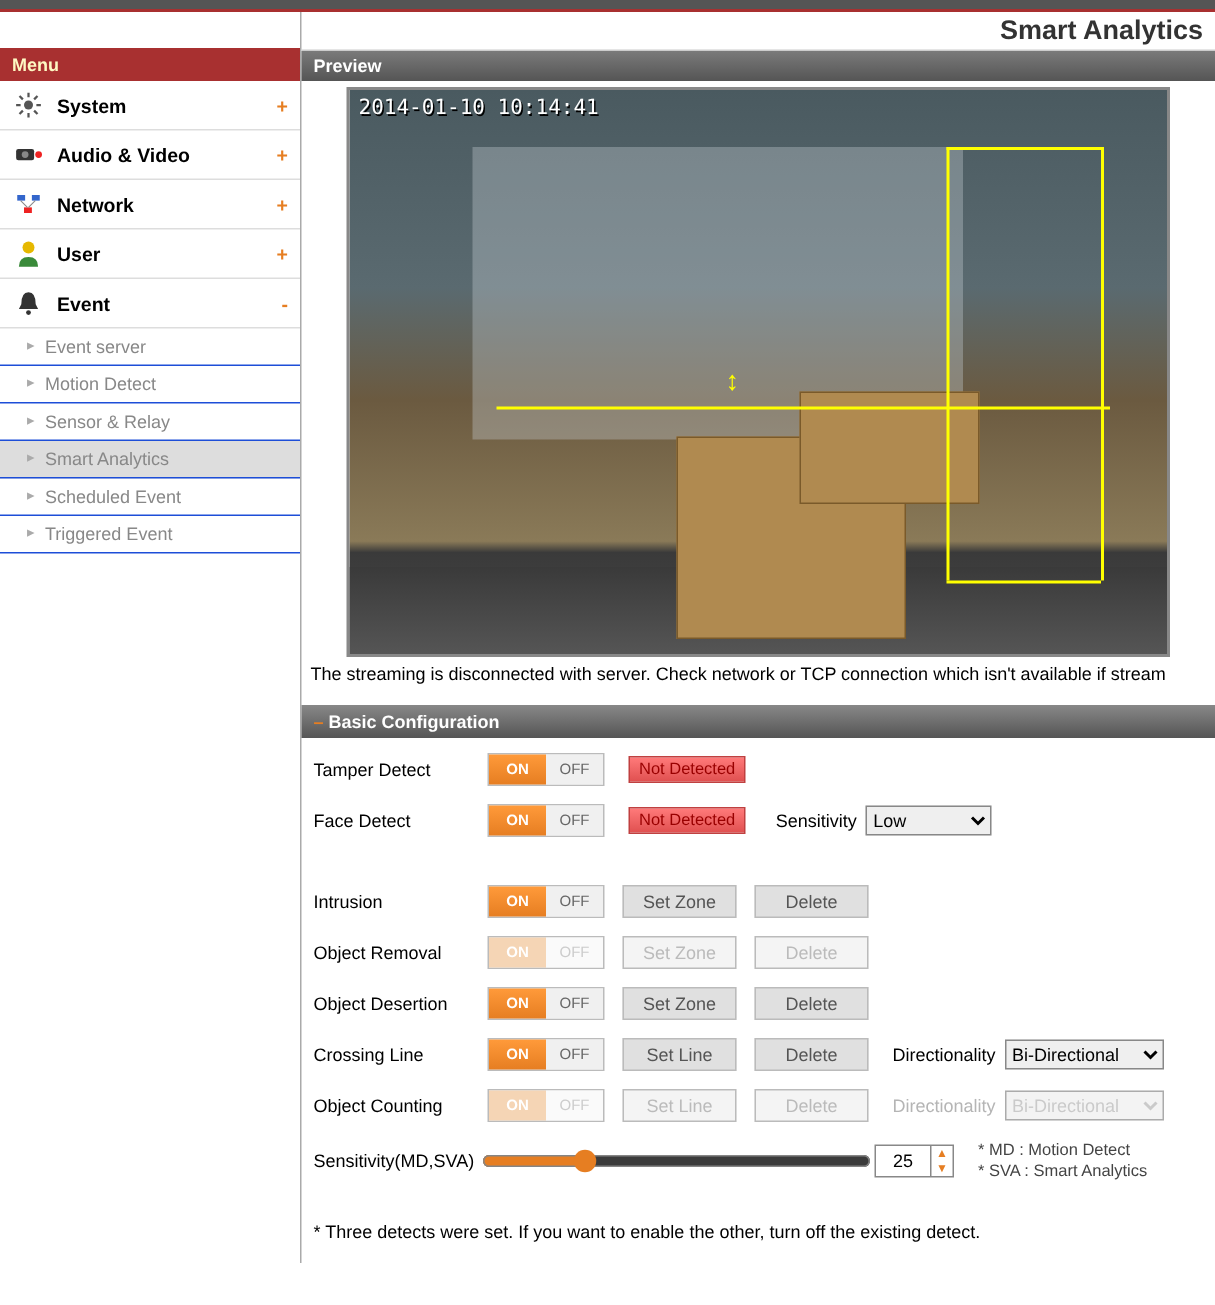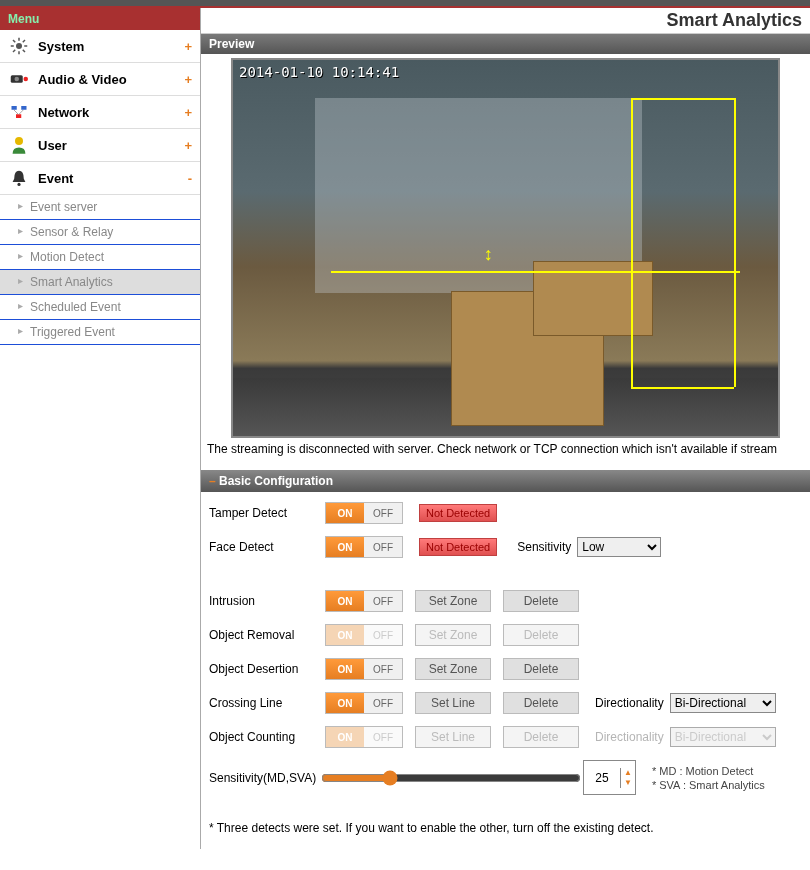--- a/index.html
+++ b/index.html
@@ -1,20 +1,20 @@
 <!DOCTYPE html>
 <html><head>
 <meta charset="utf-8">
 <style>
   * { box-sizing: border-box; margin: 0; padding: 0; }
   body { font-family: Arial, sans-serif; font-size: 12px; background: #fff; width: 810px; }
   .top-sep { height: 8px; background: #555; border-bottom: 2px solid #a83030; }
   .layout { display: flex; }
   .sidebar { width: 200px; flex-shrink: 0; }
-  .menu-hdr { background: #a83030; color: #86efac; font-weight: bold; padding: 4px 8px; }
+  .menu-hdr { background: #a83030; color: #fef9c3; font-weight: bold; padding: 4px 8px; margin-top: 24px; }
   .menu-item { display: flex; align-items: center; padding: 7px 8px; border-bottom: 1px solid #ddd; font-weight: bold; font-size: 13px; cursor: pointer; }
   .menu-item .icon { width: 22px; height: 18px; margin-right: 8px; display: flex; align-items: center; justify-content: center; }
   .menu-item .plus { margin-left: auto; color: #e67e22; font-weight: bold; }
   .menu-item .minus { margin-left: auto; color: #e67e22; font-weight: bold; }
   .sub-item { padding: 5px 8px 5px 30px; border-bottom: 1px solid #1d4ed8; color: #888; cursor: pointer; position: relative; font-size: 12px; }
   .sub-item::before { content: "▸"; position: absolute; left: 18px; color: #aaa; font-size: 10px; }
   .sub-item.active { background: #ddd; }
   .content { flex: 1; border-left: 1px solid #aaa; }
   .banner { text-align: right; font-size: 18px; font-weight: bold; color: #333; padding: 2px 8px 2px 2px; border-bottom: 1px solid #ccc; }
   .preview-hdr { background: linear-gradient(#7a7a7a,#555); color: #fff; font-weight: bold; padding: 3px 8px; }
@@ -34,21 +34,21 @@
   .tg-on { background: linear-gradient(#ff9a3a,#e67e22); color: #fff; font-weight: bold; }
   .tg-off { background: #f0f0f0; color: #666; }
   .toggle.disabled .tg-on { background: #f5d5b5; color: #fff; }
   .toggle.disabled .tg-off { background: #fafafa; color: #ccc; }
   .status-nd { background: linear-gradient(#ff7a7a,#e05050); color: #900; font-size: 11px; padding: 2px 6px; border: 1px solid #c04040; margin-left: 10px; }
   .btn-sm { background: #e0e0e0; border: 1px solid #bbb; padding: 3px 0; width: 76px; font-size: 12px; color: #555; text-align: center; cursor: pointer; margin-left: 6px; }
   .btn-sm.disabled { color: #bbb; background: #f4f4f4; cursor: default; }
   .sel { border: 1px solid #888; font-size: 12px; height: 20px; }
   .slider-wrap { display: flex; align-items: center; gap: 2px; }
   .slider { width: 260px; accent-color: #e67e22; }
-  .spin { display:flex; align-items:center; border:1px solid #888; height:35px; }
+  .spin { display:flex; align-items:center; border:1px solid #888; height:22px; }
   .spin input { width: 36px; border:none; text-align:center; font-size:12px; }
   .spin-btns { display:flex; flex-direction:column; border-left:1px solid #888; }
   .spin-btns span { font-size:8px; color:#e67e22; line-height:10px; padding:0 3px; cursor:pointer; }
   .legend { font-size: 11px; color: #444; line-height: 14px; }
   .note { font-size: 12px; padding: 4px 8px 14px 8px; }
   .dim { color: #b5b5b5; }
   
   .wall { position:absolute; background: rgba(200,210,215,0.35); }
   .box1 { position:absolute; background:#b08a50; border:1px solid #7a5a2a; }
   .floor { position:absolute; left:0; right:0; bottom:0; height:58px; background: linear-gradient(#3a3a3a,#555); }
@@ -119,22 +119,22 @@
           <svg width="16" height="18" viewBox="0 0 20 22">
             <path d="M10 2 Q16 2 16 12 L18 16 L2 16 L4 12 Q4 2 10 2 Z" fill="#333"></path>
             <circle cx="10" cy="19" r="2" fill="#333"></circle>
           </svg>
         </span>
       <span>Event</span>
       <span class="minus">-</span>
     </div>
 
     <div class="sub-item">Event server</div>
+    <div class="sub-item">Motion Detect</div>
     <div class="sub-item">Sensor &amp; Relay</div>
-    <div class="sub-item">Motion Detect</div>
     <div class="sub-item active">Smart Analytics</div>
     <div class="sub-item">Scheduled Event</div>
     <div class="sub-item">Triggered Event</div>
   </div>
 
   <div class="content">
     <div class="banner">Smart Analytics</div>
     <div class="preview-hdr">Preview</div>
 
     <div class="preview-box">

